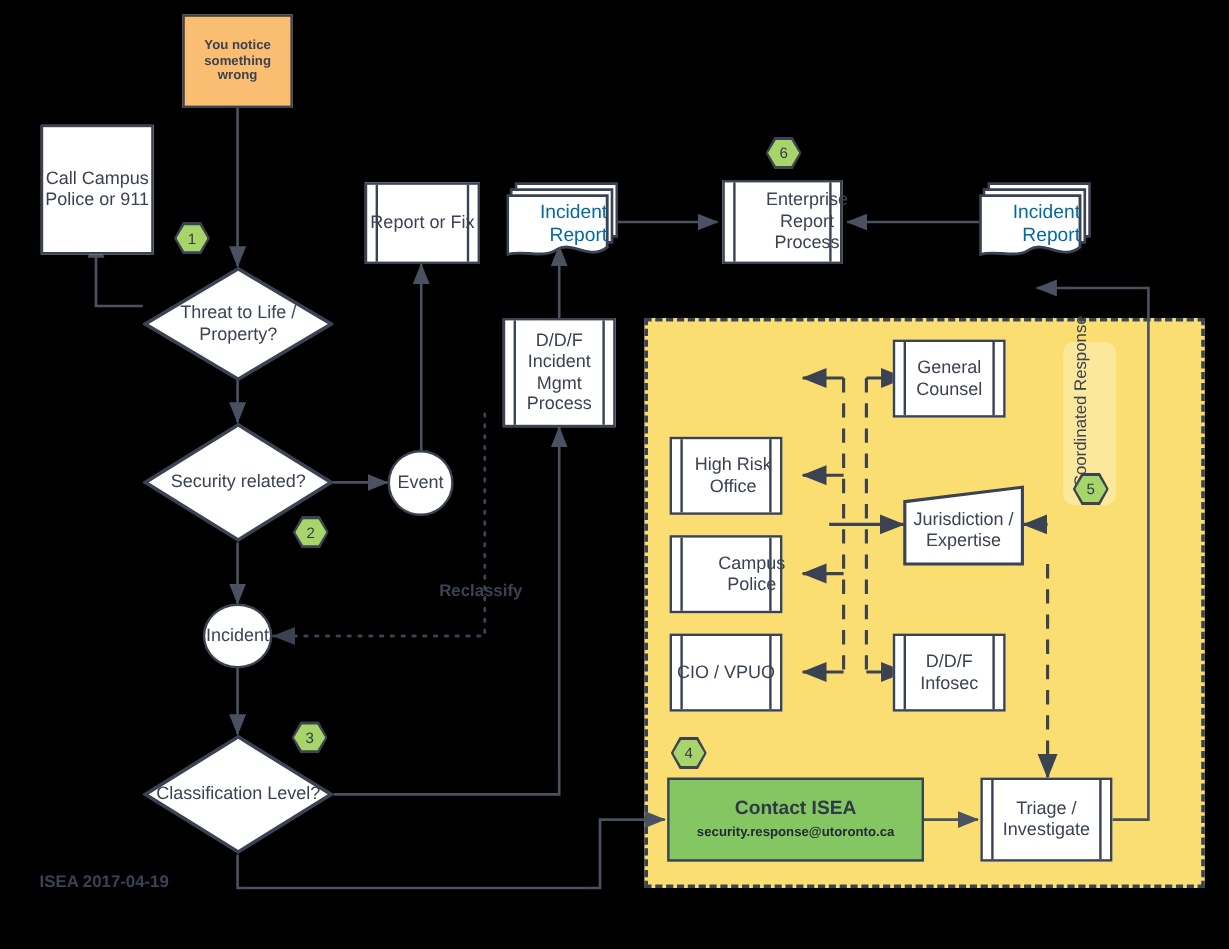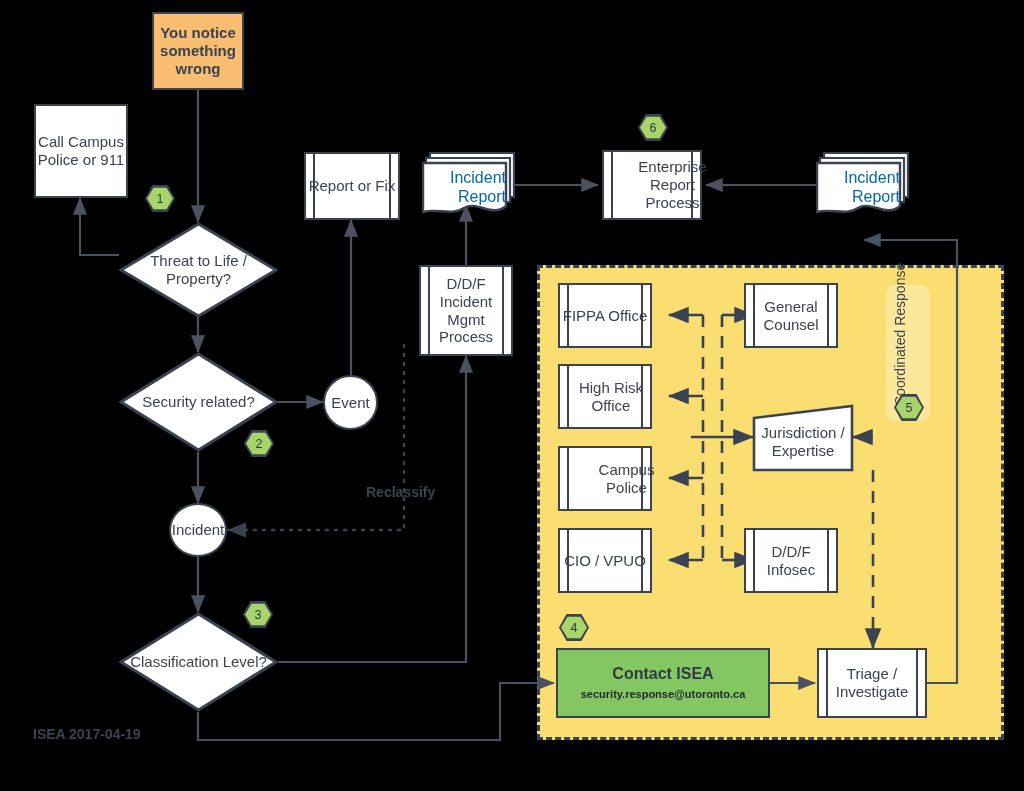--- a/index.html
+++ b/index.html
@@ -15,21 +15,21 @@
   .box{background:#FFFFFF;border:2px solid #3B4252;font-size:15px;}
 
   
   .pbox{background:#FFFFFF;border:2px solid #3B4252;font-size:15px;}
   .pbox::before,.pbox::after{content:"";position:absolute;top:-0px;bottom:-0px;
         width:0;border-left:2px solid #3B4252;}
   .pbox::before{left:7px;}
   .pbox::after{right:7px;}
 
   
-  .startbox{background:#F9BE72;border:2px solid #3B4252;font-size:15px;font-weight:bold;}
+  .startbox{background:#F9BE72;border:2px solid #3B4252;font-size:11px;font-weight:bold;}
 
   
   .greenbox{background:#84C661;border:2px solid #3B4252;flex-direction:column;justify-content:center;}
   .greenbox .gb-title{font-size:16px;font-weight:bold;color:#2F3A46;}
   .greenbox .gb-sub{font-size:11px;font-weight:bold;color:#222a33;margin-top:5px;}
 
   
   .diamond{background:transparent;font-size:15px;}
   .diamond .dlabel{position:relative;z-index:2;}
   .diamond .dshape{position:absolute;left:0;top:0;width:100%;height:100%;z-index:1;}
@@ -139,21 +139,21 @@
       <path d="M691,437 L753,437" marker-end="url(#ahd)"></path>
 
       <path d="M873,437 L853,437" marker-end="url(#ahd)"></path>
 
       <path d="M873,630 L873,648" marker-end="url(#ahd)"></path>
     </g>
   </svg>
 
   <div class="node startbox" style="left:152px;top:12px;width:92px;height:78px;">You notice something wrong</div>
 
-  <div class="node box" style="left:34px;top:104px;width:94px;height:94px;">Call Campus Police or 911</div>
+  <div class="node box" style="left:34px;top:104px;width:94px;height:108px;">Call Campus Police or 911</div>
 
   <div class="node diamond" style="left:119px;top:222px;width:159px;height:96px;">
     <svg class="dshape" viewBox="0 0 159 96" preserveAspectRatio="none">
       <polygon points="79.5,2 157,48 79.5,94 2,48" fill="#FFFFFF" stroke="#3B4252" stroke-width="3"></polygon>
     </svg>
     <span class="dlabel">Threat to Life / Property?</span>
   </div>
 
   <div class="node diamond" style="left:119px;top:352px;width:159px;height:100px;">
     <svg class="dshape" viewBox="0 0 159 100" preserveAspectRatio="none">
@@ -190,21 +190,20 @@
       <path d="M4,8 H88 V52 H4 Z" fill="#FFFFFF" stroke="#3B4252" stroke-width="2.2"></path>
       <path d="M1,13 H84 V56 C70,68 55,50 42,58 C30,66 15,58 1,62 Z" fill="#FFFFFF" stroke="#3B4252" stroke-width="2.4"></path>
     </svg>
     <div class="dlabel2" style="top:19px;left:2px;right:12px;">Incident Report</div>
   </div>
 
   <div class="node pbox" style="left:602px;top:150px;width:100px;height:70px;padding-left:41px;">Enterprise Report Process</div>
 
   <div class="node pbox" style="left:419px;top:265px;width:94px;height:91px;">D/D/F Incident Mgmt Process</div>
 
-  <div class="node pbox" style="left:558px;top:283px;width:94px;height:65px;">FIPPA Office</div>
 
   <div class="node pbox" style="left:558px;top:364px;width:94px;height:65px;padding-left:12px;">High Risk Office</div>
 
   <div class="node pbox" style="left:558px;top:446px;width:94px;height:65px;padding-left:43px;">Campus Police</div>
 
   <div class="node pbox" style="left:558px;top:528px;width:94px;height:65px;">CIO / VPUO</div>
 
   <div class="node pbox" style="left:744px;top:283px;width:94px;height:65px;">General Counsel</div>
 
   <div class="trap" style="left:752px;top:404px;width:102px;height:68px;">

